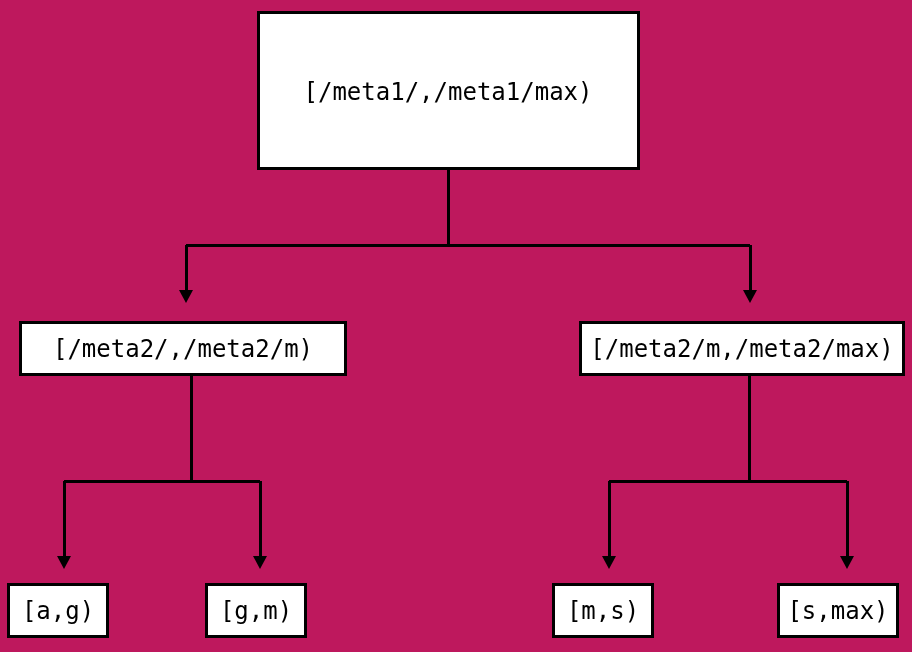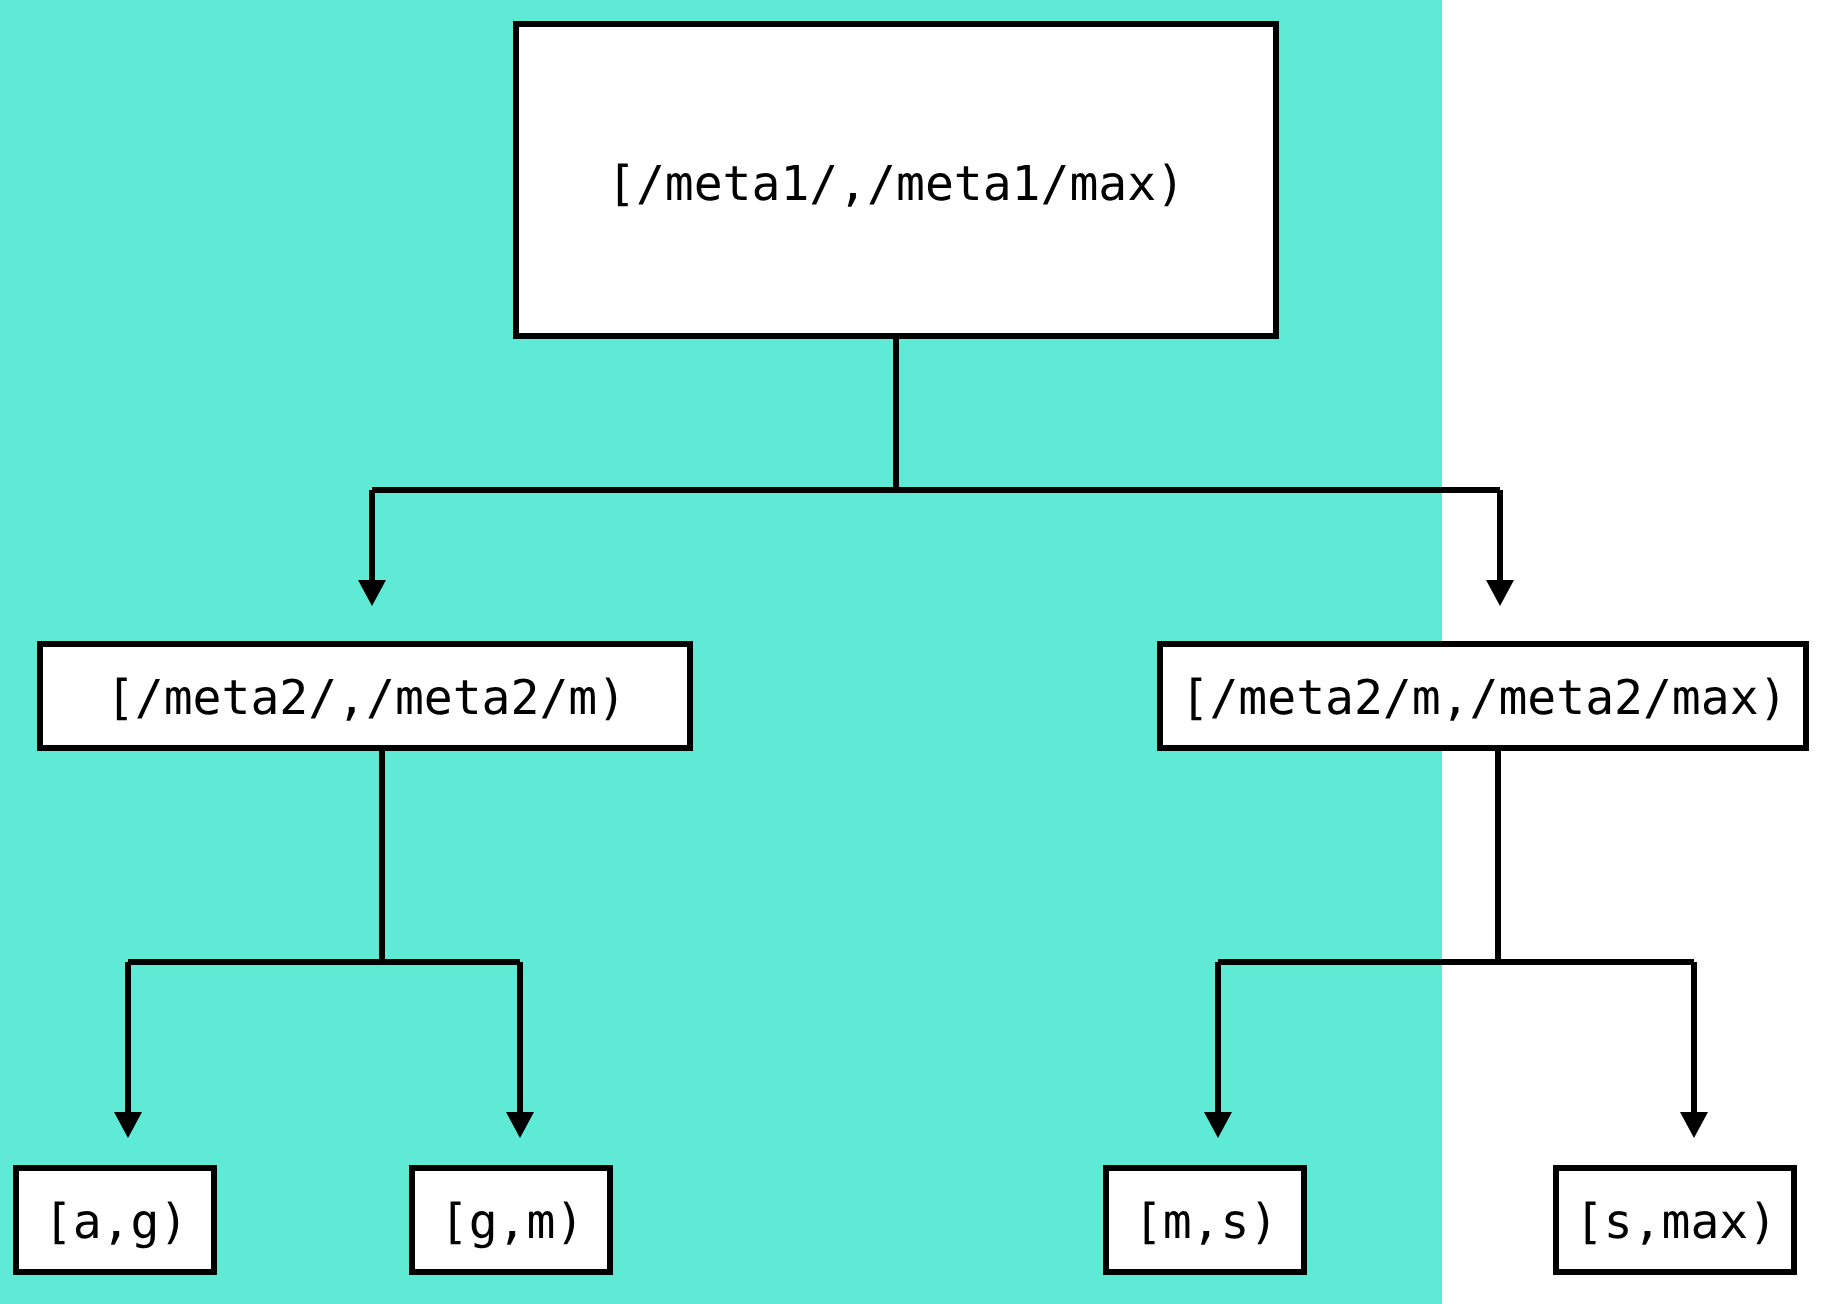--- a/index.html
+++ b/index.html
@@ -9,23 +9,23 @@
     background: #ffffff;
   }
   body {
     width: 912px;
     height: 652px;
     overflow: hidden;
     font-family: "DejaVu Sans Mono", "Liberation Mono", monospace;
   }
   #diagram-root {
     position: relative;
-    width: 721px;
+    width: 912px;
     height: 652px;
-    background: #5eead4;
+    background: #be185d;
   }
   svg.tree-canvas {
     position: absolute;
     top: 0;
     left: 0;
     width: 912px;
     height: 652px;
     display: block;
   }
   .node-box {

